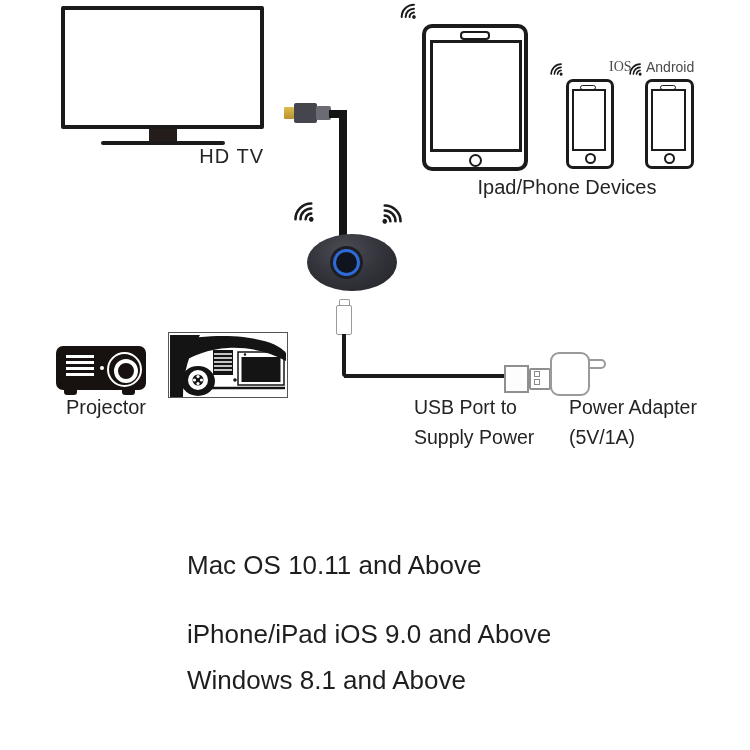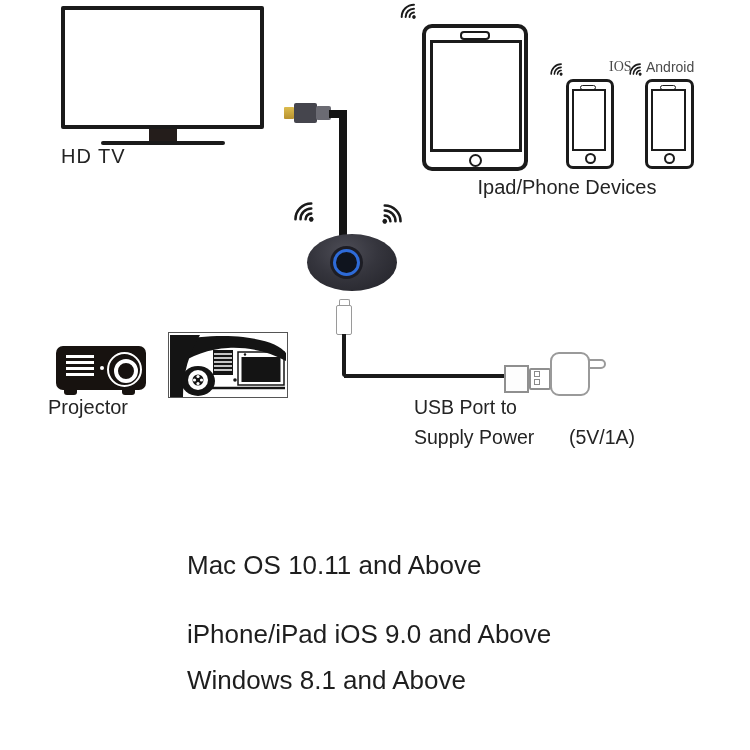--- a/index.html
+++ b/index.html
@@ -8,21 +8,21 @@
     font-family:"Liberation Sans","DejaVu Sans",sans-serif; color:#222;
     overflow:hidden;
   }
   .abs { position:absolute; }
   .label { color:#242424; white-space:nowrap; }
 
   
   .tv-screen { left:61px; top:6px; width:195px; height:115px; border:4px solid #1a1a1a; border-radius:2px; background:#fff; }
   .tv-neck   { left:149px; top:129px; width:28px; height:13px; background:#241d1b; }
   .tv-base   { left:101px; top:141px; width:124px; height:4px; background:#1a1a1a; border-radius:2px; }
-  .hdtv-label{ left:61px; top:145px; width:203px; text-align:left; font-size:20px; letter-spacing:1px; }
+  .hdtv-label{ left:61px; top:145px; width:203px; text-align:right; font-size:20px; letter-spacing:1px; }
 
   
   .hdmi-tip    { left:284px; top:107px; width:10px; height:12px; background:linear-gradient(#dcbc4e,#b8922f); border-radius:1px; }
   .hdmi-body   { left:294px; top:103px; width:23px; height:20px; background:#45454d; border-radius:2px; }
   .hdmi-relief { left:316px; top:106px; width:15px; height:14px; background:#6b6b73; border-radius:2px; }
   .cable-h1    { left:329px; top:110px; width:16px; height:8px; background:#141414; }
   .cable-v1    { left:339px; top:110px; width:8px; height:126px; background:#141414; }
 
   
   .tablet        { left:422px; top:24px; width:98px; height:139px; border:4px solid #1b1b1b; border-radius:10px; background:#fff; }
@@ -83,21 +83,21 @@
   .power-label2 { left:569px; top:426px; font-size:19.5px; }
 
   
   .projector { left:56px; top:346px; width:90px; height:50px; }
   .proj-body { left:0; top:0; width:90px; height:44px; background:#17120f; border-radius:7px; }
   .proj-vent { left:10px; width:28px; height:3px; background:#fff; }
   .proj-dot  { left:44px; top:20px; width:4px; height:4px; border-radius:50%; background:#fff; }
   .proj-lens-outer { left:51px; top:6px; width:31px; height:31px; border:2.5px solid #fff; border-radius:50%; }
   .proj-lens-inner { left:58px; top:13px; width:16px; height:16px; border:4.5px solid #fff; border-radius:50%; }
   .proj-foot { top:43px; width:13px; height:6px; background:#17120f; border-radius:0 0 3px 3px; }
-  .projector-label { left:48px; top:396px; width:90px; text-align:left; font-size:20px; }
+  .projector-label { left:56px; top:396px; width:90px; text-align:right; font-size:20px; }
 
   
   .car { left:168px; top:332px; }
   .car-label { left:163px; top:396px; width:126px; text-align:center; font-size:20px; }
 
   
   .compat { left:187px; font-size:26px; color:#1e1e1e; }
   .compat-0 { top:550px; }
   .compat-1 { top:619px; }
   .compat-2 { top:665px; }
@@ -187,20 +187,21 @@
   <div class="abs cable-h2"></div>
   <div class="abs usb-metal"></div>
   <div class="abs usb-body"></div>
   <div class="abs usb-hole usb-hole1"></div>
   <div class="abs usb-hole usb-hole2"></div>
   <div class="abs adapter"></div>
   <div class="abs adapter-prong"></div>
 
   <div class="abs label usb-label2">Supply Power</div>
   <div class="abs label usb-label1">USB Port to</div>
+  <div class="abs label power-label1">Power Adapter</div>
   <div class="abs label power-label2">(5V/1A)</div>
 
   <div class="abs projector">
     <div class="abs proj-body"></div>
     <div class="abs proj-vent" style="top:9px"></div>
     <div class="abs proj-vent" style="top:15px"></div>
     <div class="abs proj-vent" style="top:21px"></div>
     <div class="abs proj-vent" style="top:27px"></div>
     <div class="abs proj-dot"></div>
     <div class="abs proj-lens-outer"></div>

